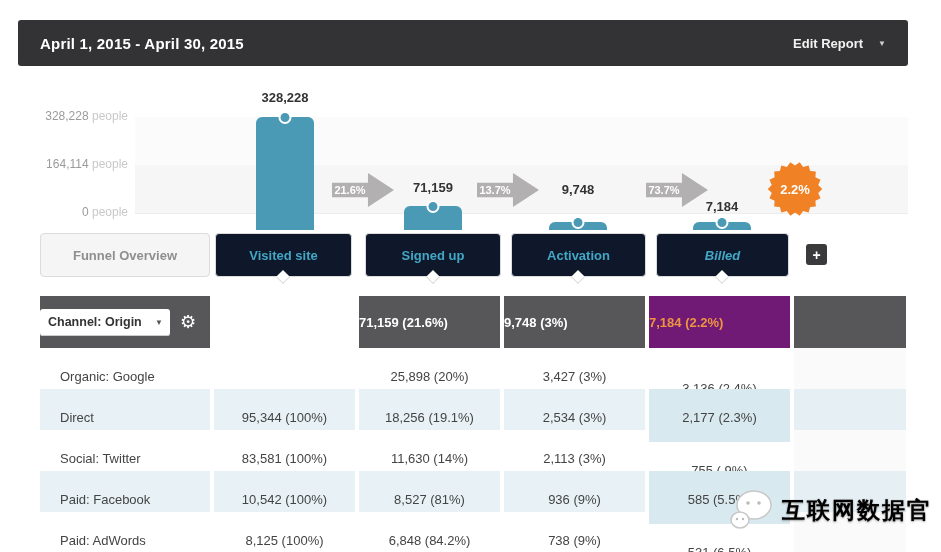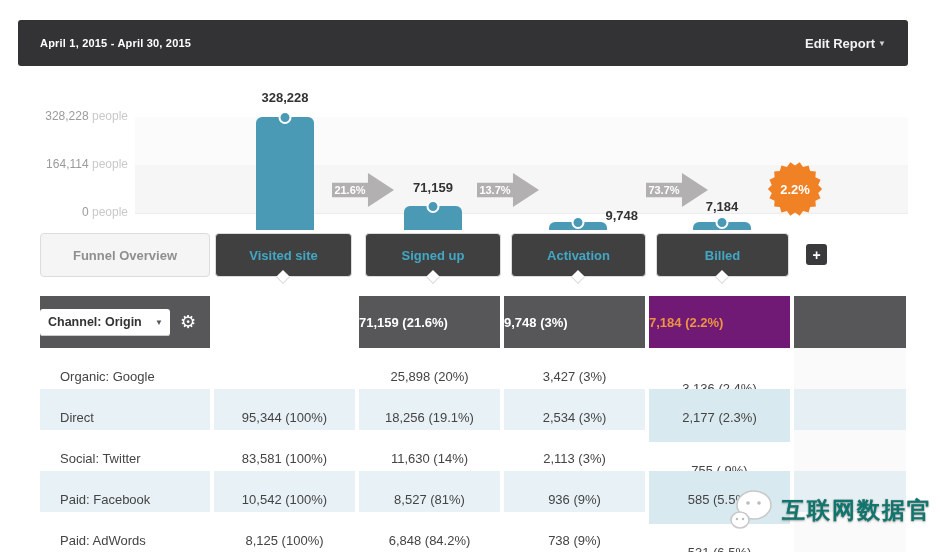--- a/index.html
+++ b/index.html
@@ -4,22 +4,22 @@
 <style>
   * { margin:0; padding:0; box-sizing:border-box; }
   html,body { background:#fff; }
   body { font-family:"Liberation Sans","DejaVu Sans",sans-serif; }
   #page { position:relative; width:941px; height:552px; background:#fff; overflow:hidden; }
 
   
   .topbar { position:absolute; left:18px; top:20px; width:890px; height:46px;
             background:#333335; border-radius:3px; display:flex; align-items:center;
             justify-content:space-between; padding:0 22px; }
-  .topbar .title { color:#fff; font-size:11px; font-weight:bold; letter-spacing:.2px; }
-  .editbtn { color:#f2f2f2; font-size:13px; font-weight:bold; cursor:pointer; display:flex; align-items:center; gap:3px; }
+  .topbar .title { color:#fff; font-size:15px; font-weight:bold; letter-spacing:.2px; }
+  .editbtn { color:#f2f2f2; font-size:13px; font-weight:bold; cursor:pointer; display:flex; align-items:center; gap:15px; }
   .editbtn .caret { font-size:8px; color:#cfcfcf; }
 
   
   .band { position:absolute; left:135px; width:773px; }
   .band.b1 { top:117px; height:48px; background:#fbfbfb; }
   .band.b2 { top:165px; height:48px; background:#f6f6f6; }
   .zeroline { position:absolute; left:135px; top:213px; width:773px; height:1px; background:#ededed; }
 
   .ytick { position:absolute; left:26px; width:102px; text-align:right; font-size:12px; color:#9b9b9b; }
   .ytick .unit { color:#c9c9c9; }
@@ -33,21 +33,21 @@
            clip-path:polygon(0 29%, 58% 29%, 58% 0, 100% 50%, 58% 100%, 58% 71%, 0 71%); }
   .arrow span { position:absolute; left:0; top:50%; transform:translateY(-50%); width:58%;
                 text-align:center; color:#fff; font-size:11px; font-weight:bold; }
 
   .badge { position:absolute; left:766px; top:160px; width:58px; height:58px; }
   .badge svg { position:absolute; left:0; top:0; }
   .badge span { position:absolute; left:0; top:0; width:58px; height:58px; display:flex;
                 align-items:center; justify-content:center; color:#fff; font-size:13px; font-weight:bold; }
 
   
-  .tab { position:absolute; top:233px; height:44px; background:#404040; border:1px solid #dcdcdc;
+  .tab { position:absolute; top:233px; height:44px; background:#0f172a; border:1px solid #dcdcdc;
          border-radius:4px; display:flex; align-items:center; justify-content:center;
          font-size:13px; font-weight:bold; color:#41a7c5; cursor:pointer; }
   .tab.inactive { background:#f5f5f5; color:#8f8f8f; }
   .notch { position:absolute; top:272px; width:10px; height:10px; background:#fff;
            border-right:1px solid #dcdcdc; border-bottom:1px solid #dcdcdc; transform:rotate(45deg); }
   .addtab { position:absolute; left:806px; top:244px; width:21px; height:21px; background:#3a3a3c;
             border-radius:3px; color:#fff; font-size:14px; font-weight:bold; display:flex;
             align-items:center; justify-content:center; cursor:pointer; }
 
   
@@ -72,21 +72,21 @@
   .c0 { left:40px;  width:170px; }
   .c1 { left:214px; width:141px; }
   .c2 { left:359px; width:141px; }
   .c3 { left:504px; width:141px; }
   .c4 { left:649px; width:141px; }
   .c5 { left:794px; width:112px; }
 
   
   .watermark { position:absolute; left:728px; top:489px; display:flex; align-items:center; gap:8px;
                pointer-events:none; }
-  .watermark .wtext { color:#0f766e; font-size:23px; font-weight:bold; letter-spacing:2px;
+  .watermark .wtext { color:#000000; font-size:23px; font-weight:bold; letter-spacing:2px;
                       text-shadow:0 0 1px #9a9a9a, 0 1px 2px rgba(90,90,90,.55); }
 </style>
 </head>
 <body>
 
 <div id="page">
 
   <div class="topbar">
     <div class="title">April 1, 2015 - April 30, 2015</div>
     <div class="editbtn">
@@ -112,21 +112,21 @@
     <span class="unit">people</span>
   </div>
 
   <div class="bar" style="left: 256px; height: 113px;"></div>
   <div class="bar" style="left: 404px; height: 24px;"></div>
   <div class="bar" style="left: 549px; height: 8px;"></div>
   <div class="bar" style="left: 693px; height: 8px;"></div>
 
   <div class="barlabel" style="left:225px; top:90px;">328,228</div>
   <div class="barlabel" style="left:373px; top:180px;">71,159</div>
-  <div class="barlabel" style="left:518px; top:208px;text-align:right;">9,748</div>
+  <div class="barlabel" style="left:518px; top:182px;">9,748</div>
   <div class="barlabel" style="left:662px; top:199px;">7,184</div>
 
   <div class="arrow" style="left:332px; top:173px;">
     <span>21.6%</span>
   </div>
   <div class="arrow" style="left:477px; top:173px;">
     <span>13.7%</span>
   </div>
   <div class="arrow" style="left:646px; top:173px;">
     <span>73.7%</span>
@@ -144,21 +144,21 @@
   </div>
   <div class="tab" style="left:215px; width:137px;">
     <span>Visited site</span>
   </div>
   <div class="tab" style="left:365px; width:136px;">
     <span>Signed up</span>
   </div>
   <div class="tab" style="left:511px; width:135px;">
     <span>Activation</span>
   </div>
-  <div class="tab" style="left:656px; width:133px;">
+  <div class="tab" style="left:656px; width:133px;font-style:italic;">
     <span>Billed</span>
   </div>
   <div class="notch" style="left:278px;"></div>
   <div class="notch" style="left:428px;"></div>
   <div class="notch" style="left:573px;"></div>
   <div class="notch" style="left:717px;"></div>
   <div class="addtab">
     <span>+</span>
   </div>
 

